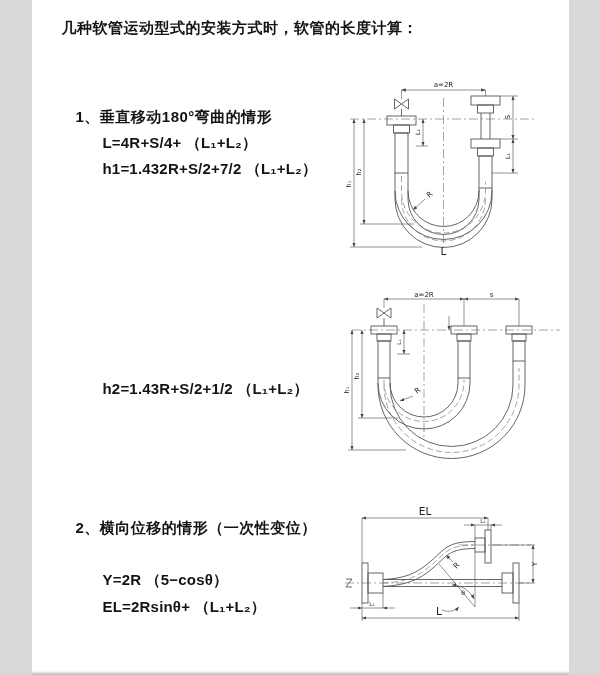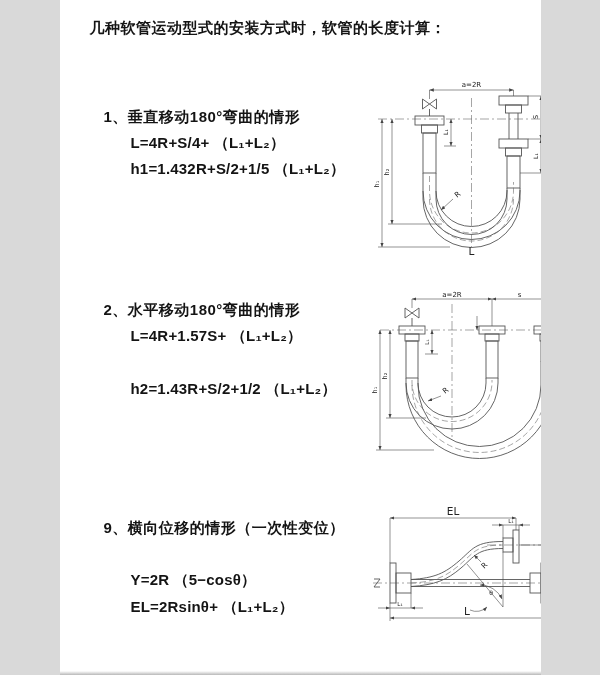--- a/index.html
+++ b/index.html
@@ -1,17 +1,17 @@
 <!DOCTYPE html>
 <html><head>
 <meta charset="utf-8">
 <style>
   html,body{margin:0;padding:0;background:#d9d9d9;}
   .sheet{
-    position:relative;width:481px;height:675px;background:#ffffff;
+    position:relative;width:537px;height:675px;background:#ffffff;
     font-family:"Liberation Sans","DejaVu Sans",sans-serif;color:#141414;
     overflow:hidden;margin:0 auto;
   }
   .title{position:absolute;left:30px;top:19px;font-size:15px;font-weight:bold;letter-spacing:.5px;margin:0;}
   .block{position:absolute;left:44px;width:280px;}
   .heading{position:absolute;left:0;top:0;font-size:15px;font-weight:bold;white-space:nowrap;letter-spacing:.5px;}
   .formula{position:absolute;left:27px;font-size:15px;font-weight:bold;white-space:nowrap;letter-spacing:.2px;}
   .f0{top:26px}.f1{top:52px}.f2{top:79px}
   .fig{position:absolute;}
   .fig svg{display:block;}
@@ -25,31 +25,29 @@
 </head>
 <body>
 
 <div class="sheet">
 
   <h1 class="title">几种软管运动型式的安装方式时，软管的长度计算：</h1>
 
   <div class="block" style="top:108px;height:100px;text-decoration:underline;">
     <div class="heading">1、垂直移动180°弯曲的情形</div>
     <div class="formula f0">L=4R+S/4+ （L₁+L₂）</div>
-    <div class="formula f1">h1=1.432R+S/2+1/5 （L₁+L₂）</div>
+    <div class="formula f1">h1=1.432R+S/2+7/2 （L₁+L₂）</div>
   </div>
 
   <div class="block" style="top:301px;height:100px;">
-    <div class="heading">2、水平移动180°弯曲的情形</div>
-    <div class="formula f0">L=4R+1.57S+ （L₁+L₂）</div>
     <div class="formula f2">h2=1.43R+S/2+1/2 （L₁+L₂）</div>
   </div>
 
   <div class="block" style="top:519px;height:100px;">
-    <div class="heading">9、横向位移的情形（一次性变位）</div>
+    <div class="heading">2、横向位移的情形（一次性变位）</div>
     <div class="formula f1">Y=2R （5−cosθ）</div>
     <div class="formula f2">EL=2Rsinθ+ （L₁+L₂）</div>
   </div>
 
   <div class="fig" style="left:312px;top:76px;">
     <svg width="228" height="182" viewBox="0 0 228 182">
       <defs>
         <pattern id="hxA" width="4" height="4" patternUnits="userSpaceOnUse">
           <path d="M0,4 L4,0 M0,0 L4,4" stroke="#8a8a8a" stroke-width="0.5"></path>
         </pattern>

